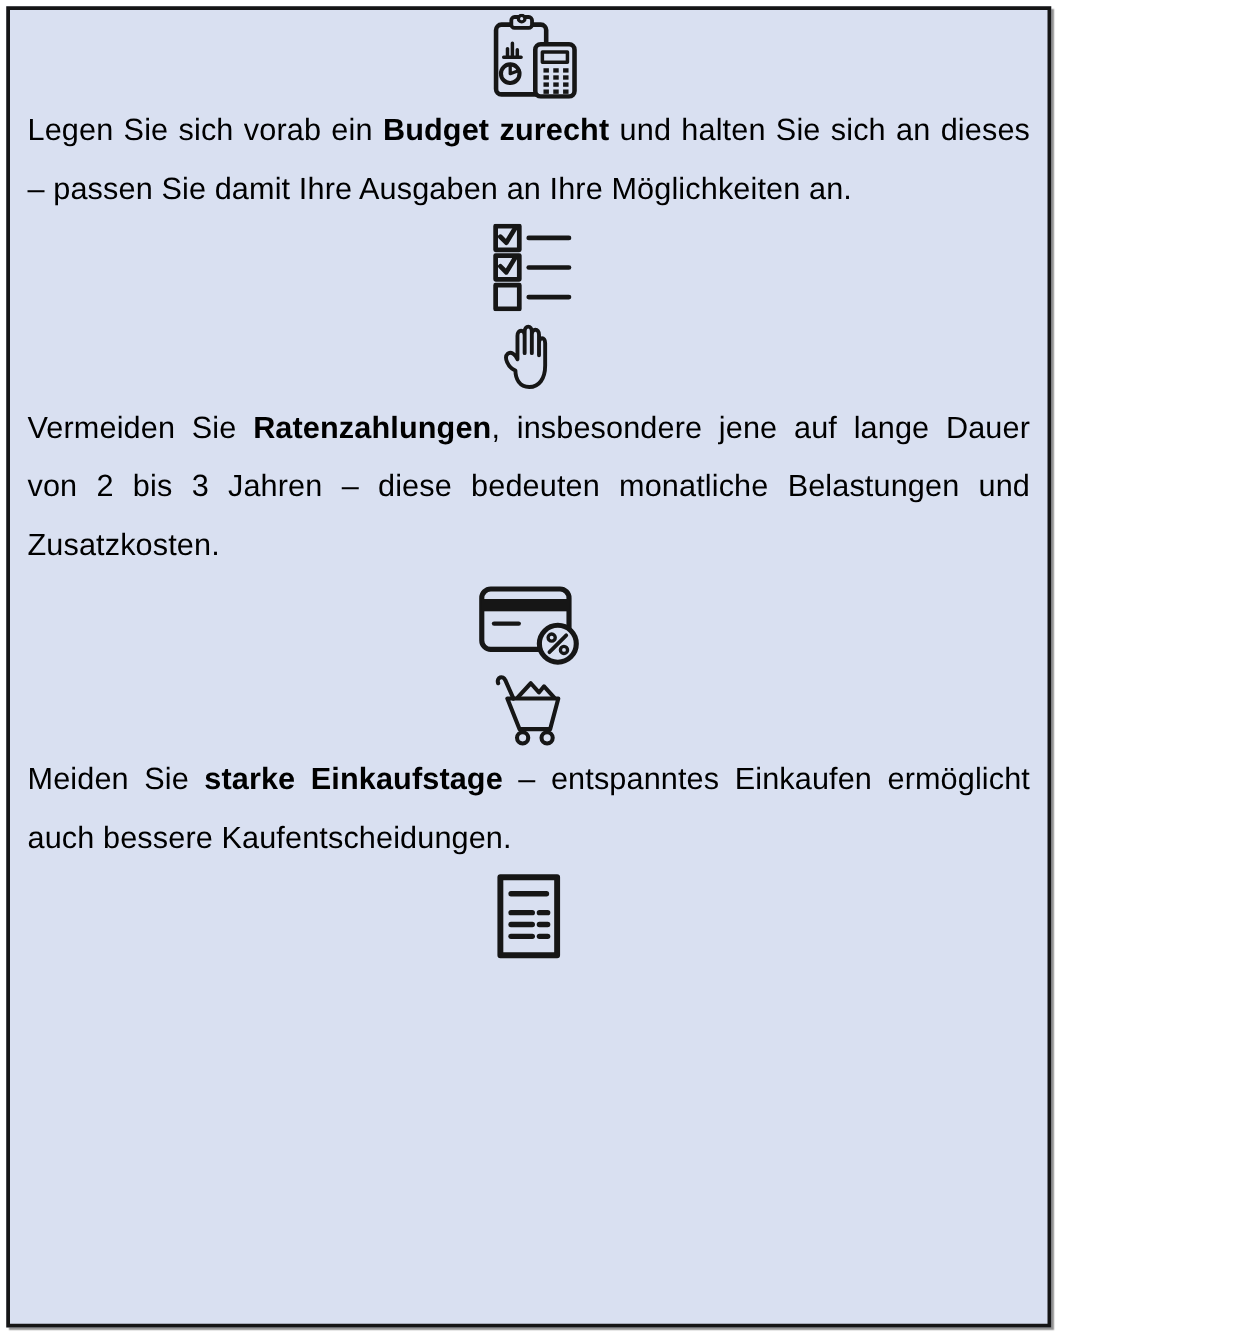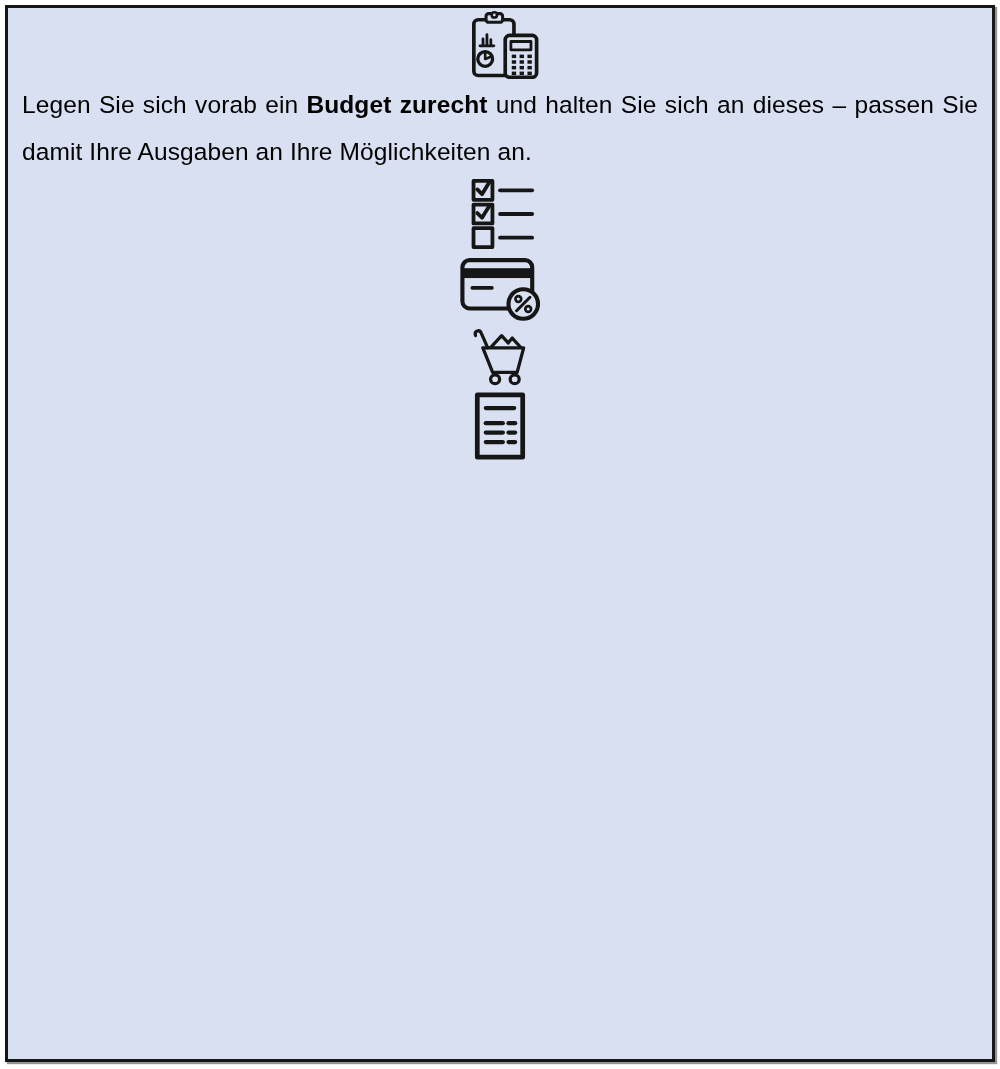--- a/index.html
+++ b/index.html
@@ -6,21 +6,21 @@
   html, body {
     margin: 0;
     padding: 0;
     background: #ffffff;
     width: 1000px;
     font-family: "Liberation Sans", sans-serif;
   }
   .panel {
     box-sizing: border-box;
     margin: 5px 9px 7px 5px;
-    width: 990px;
+    width: 836px;
     height: 1057px;
     background: #d9e0f1;
     border: 3px solid #161616;
     box-shadow: 2px 2px 1px rgba(60,60,60,0.55);
     padding: 2px 14px 0 14px;
     overflow: hidden;
   }
   .section { margin: 0; }
   .icon-row {
     display: flex;
@@ -91,20 +91,38 @@
         <line class="stroke" stroke-width="4" x1="54" y1="12" x2="88" y2="12"></line>
         <rect class="stroke" x="26" y="27" width="20" height="20" stroke-width="4"></rect>
         <polyline class="stroke" stroke-width="4" points="30,36 35,41 43,28"></polyline>
         <line class="stroke" stroke-width="4" x1="54" y1="37" x2="88" y2="37"></line>
         <rect class="stroke" x="26" y="52" width="20" height="20" stroke-width="4"></rect>
         <line class="stroke" stroke-width="4" x1="54" y1="62" x2="88" y2="62"></line>
       </svg>
     </div>
   </div>
 
+  <div class="section">
+    <div class="icon-row">
+      <svg width="60" height="64" viewBox="0 0 68 78">
+        <path class="stroke" stroke-width="3.8" d="
+          M23,42
+          L23,19 C23,12.5 30,12.5 30,19
+          L30,36 L30,15 C30,8.5 37,8.5 37,15
+          L37,36 L37,18 C37,11.5 44,11.5 44,18
+          L44,38 L44,26 C44,20 50,20 50,26
+          L50,48
+          C50,61 44,69 34.5,69
+          C25,69 21,61 21,53
+          C13.5,50 9.5,40 13.5,36.5
+          C16.5,34 21,37 23,42 Z"></path>
+      </svg>
+    </div>
+    <p class="tip"><span>Vermeiden Sie </span><b>Ratenzahlungen</b><span>, insbesondere jene auf lange Dauer von 2 bis 3 Jahren – diese bedeuten monatliche Belastungen und Zusatzkosten.</span></p>
+  </div>
 
   <div class="section">
     <div class="icon-row">
       <svg width="96" height="68" viewBox="0 0 96 76">
         <rect class="stroke" x="6" y="8" width="78" height="54" rx="8" stroke-width="4.6"></rect>
         <rect class="solid" x="6" y="17" width="78" height="11"></rect>
         <line class="stroke" stroke-width="4" x1="17" y1="39" x2="39" y2="39"></line>
         <circle class="stroke fillbg" cx="74" cy="57" r="16.5" stroke-width="4.6"></circle>
         <line class="stroke" stroke-width="3.4" x1="66.5" y1="64.5" x2="81.5" y2="49.5"></line>
         <circle class="stroke" cx="68.5" cy="51.5" r="3.2" stroke-width="3"></circle>
@@ -116,20 +134,21 @@
   <div class="section">
     <div class="icon-row">
       <svg width="72" height="62" viewBox="0 0 84 76">
         <path class="stroke" stroke-width="4" d="M12,13 C10,7 17,5 19,10 L27,28"></path>
         <path class="stroke" stroke-width="4" d="M21,28 H71 L63,58 H33 Z"></path>
         <polyline class="stroke" stroke-width="4" points="31,27 44,13 52,22 57,16 67,27"></polyline>
         <circle class="stroke" cx="36" cy="66.5" r="5.5" stroke-width="4"></circle>
         <circle class="stroke" cx="60" cy="66.5" r="5.5" stroke-width="4"></circle>
       </svg>
     </div>
+    <p class="tip"><span>Meiden Sie </span><b>starke Einkaufstage</b><span> – entspanntes Einkaufen ermöglicht auch bessere Kaufentscheidungen.</span></p>
   </div>
 
   <div class="section">
     <div class="icon-row">
       <svg width="60" height="70" viewBox="0 0 60 74">
         <rect class="stroke" x="6" y="4" width="48" height="66" stroke-width="5"></rect>
         <line class="stroke" stroke-width="4.5" x1="15" y1="18" x2="45" y2="18"></line>
         <line class="stroke" stroke-width="4.5" x1="15" y1="34" x2="33" y2="34"></line>
         <line class="stroke" stroke-width="4.5" x1="39" y1="34" x2="46" y2="34"></line>
         <line class="stroke" stroke-width="4.5" x1="15" y1="44" x2="33" y2="44"></line>

